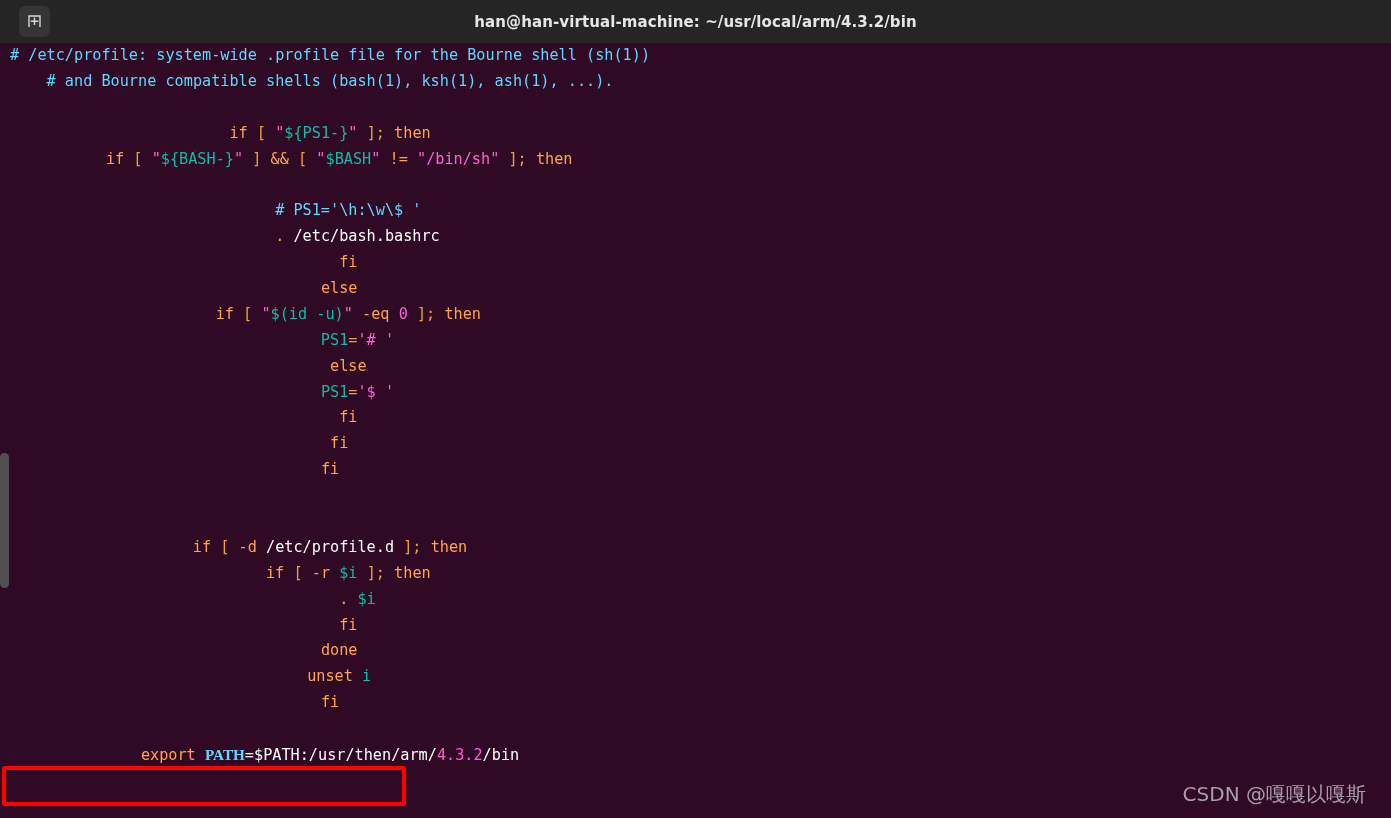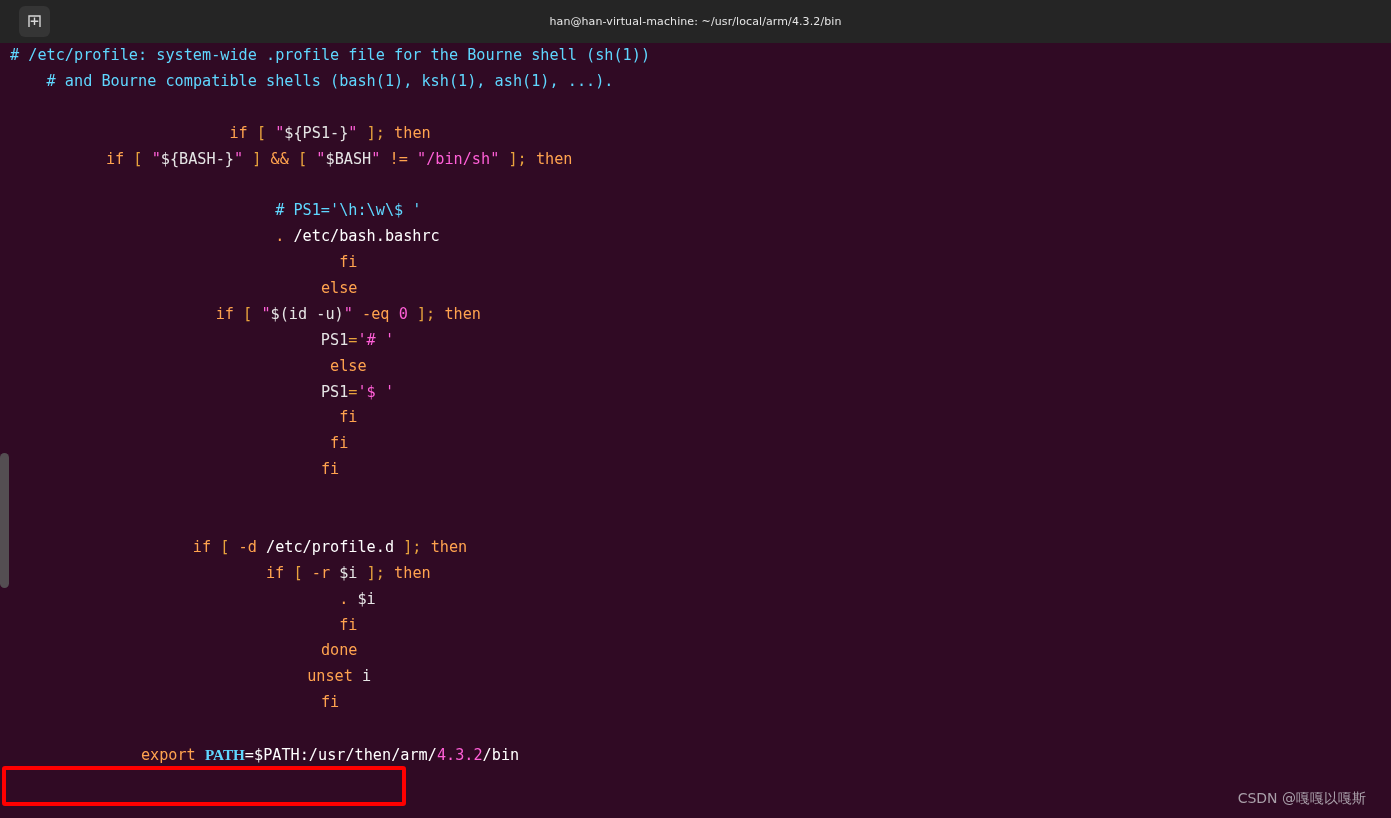--- a/index.html
+++ b/index.html
@@ -41,22 +41,22 @@
     height: 31px;
     border-radius: 6px;
     background: #353535;
     display: flex;
     align-items: center;
     justify-content: center;
   }
   #newtab-btn svg { display: block; }
   #title-text {
     font-family: "DejaVu Sans", sans-serif;
-    font-size: 11px;
-    font-weight: normal;
+    font-size: 15px;
+    font-weight: bold;
     color: #e6e6e6;
     letter-spacing: 0.1px;
     white-space: pre;
   }
 
   
   #terminal {
     position: absolute;
     top: 43px;
     left: 0;
@@ -99,21 +99,21 @@
     white-space: pre;
     height: 25.9px;
     padding-left: 10px;
   }
 
   
   .cmt  { color: #5fd7ff; }           
   .kw   { color: #ffa34f; }           
   .kw2  { color: #e8a33d; }           
   .str  { color: #ff5fd7; }           
-  .var  { color: #e5e5e5; }           
+  .var  { color: #14b8a6; }           
   .varb { color: #5fd7ff; font-weight: bold; font-family: Liberation Serif, serif; }  
   .num  { color: #ff5fd7; }           
   .txt  { color: #ffffff; }           
   .op   { color: #ffa34f; }           
 
   
   #redbox {
     position: absolute;
     left: 2px;
     top: 723px;
@@ -124,21 +124,21 @@
     box-sizing: border-box;
     pointer-events: none;
   }
 
   
   #watermark {
     position: absolute;
     right: 25px;
     bottom: 10px;
     font-family: "DejaVu Sans", sans-serif;
-    font-size: 14px;
+    font-size: 20px;
     color: #b9b3bb;
     opacity: 0.88;
     white-space: pre;
   }
 </style>
 </head>
 <body>
 
 <div id="window">
 

